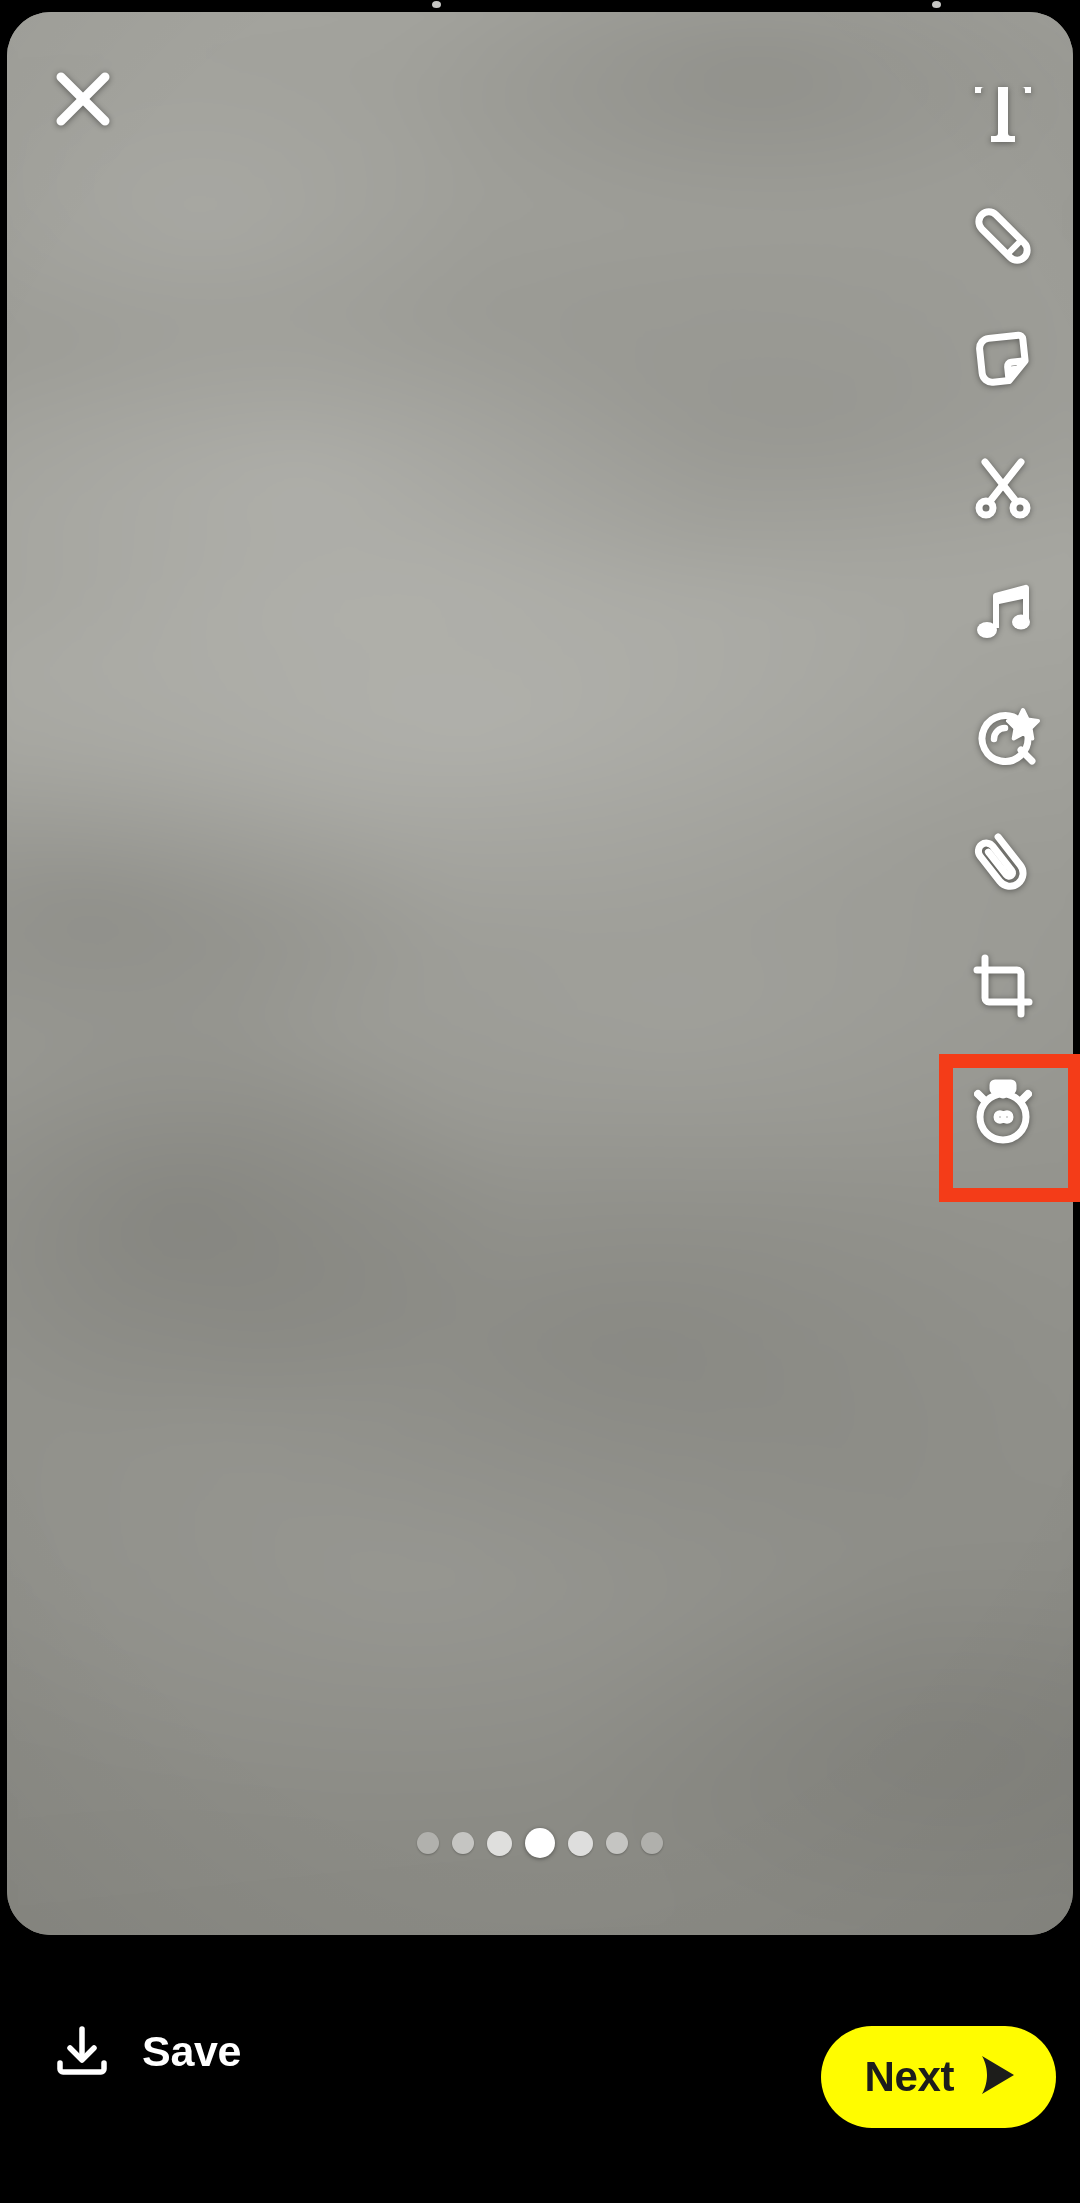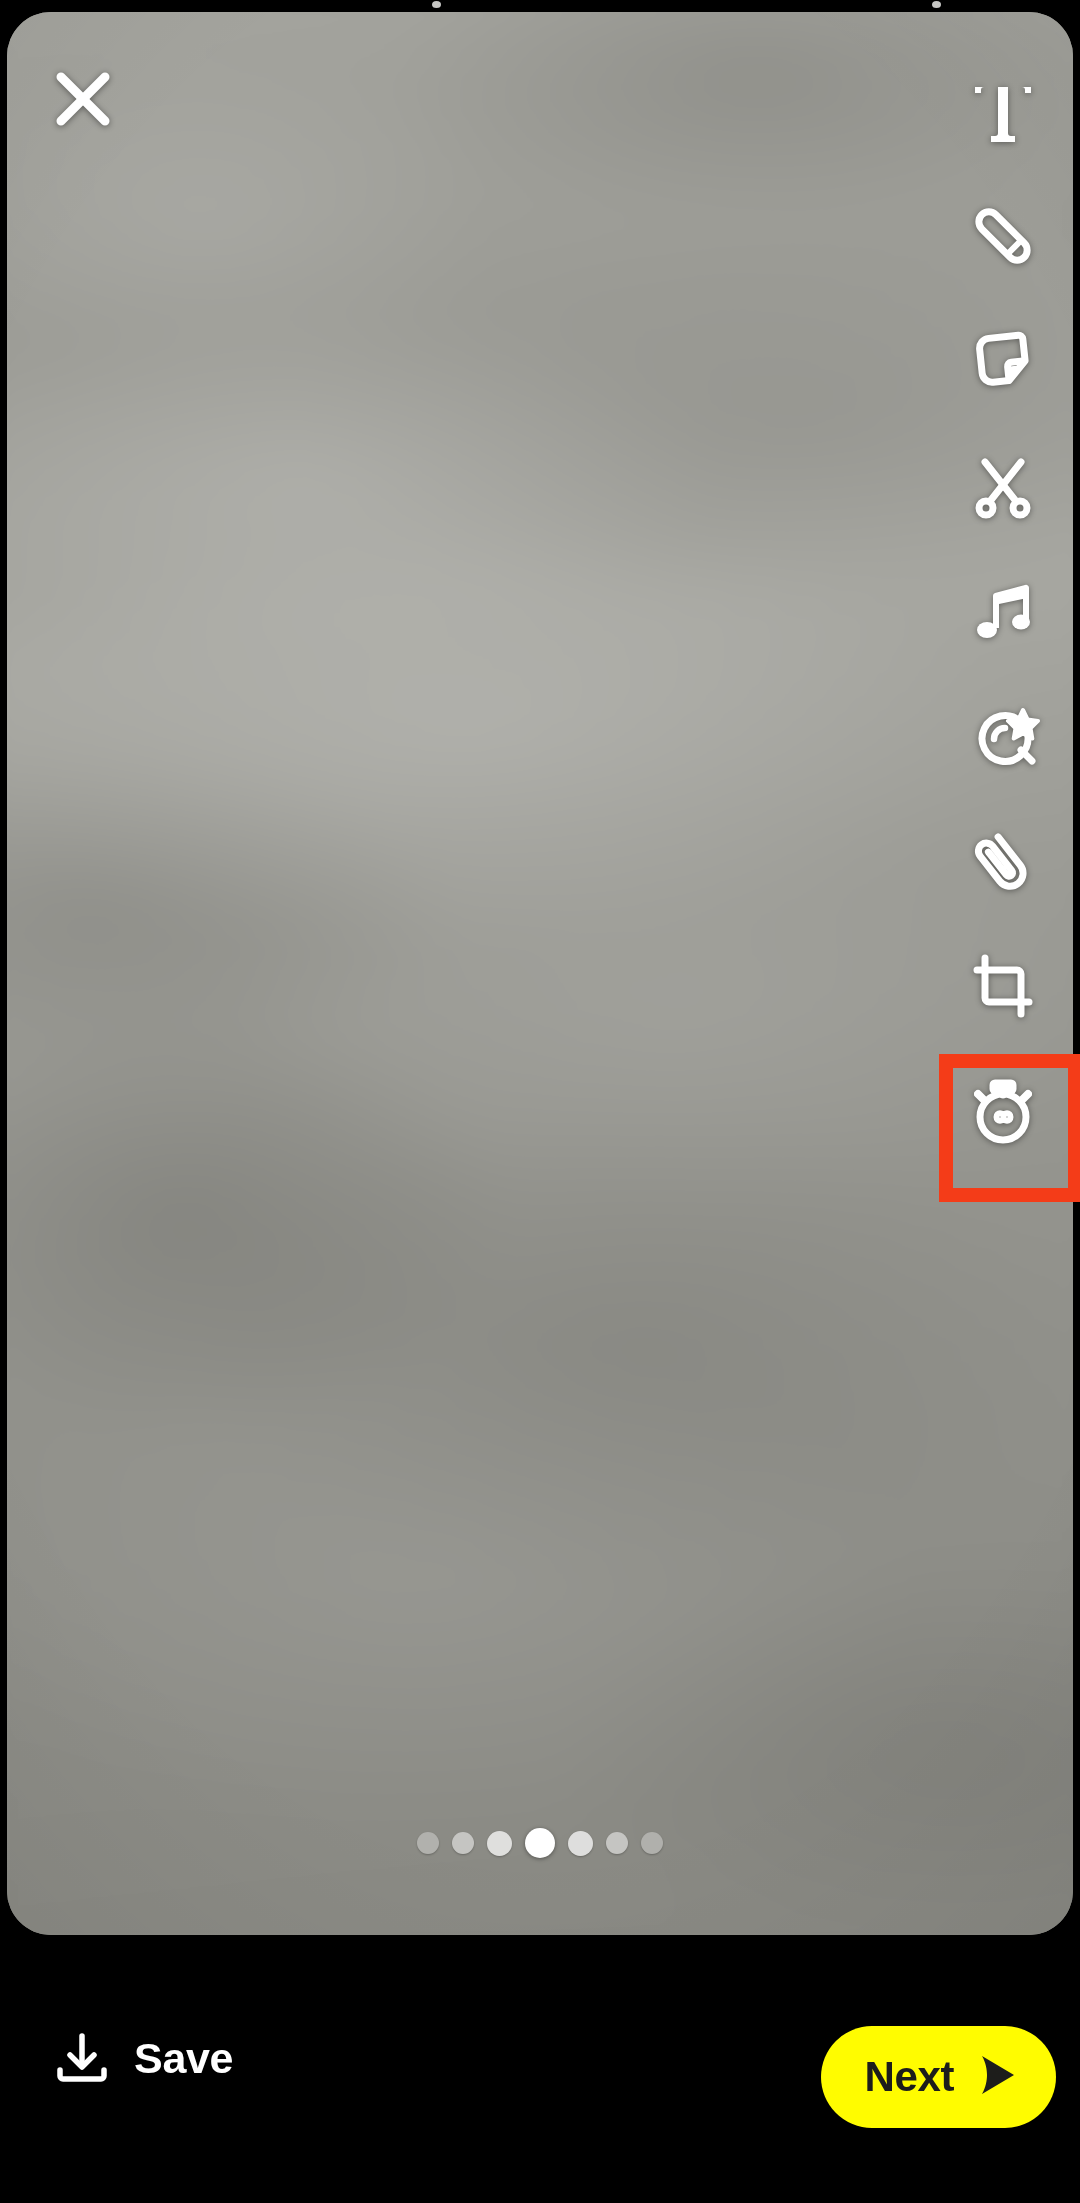--- a/index.html
+++ b/index.html
@@ -165,23 +165,22 @@
     position: absolute;
     left: 54px;
     top: 88px;
     display: flex;
     align-items: center;
     gap: 58px;
   }
   .action {
     display: flex;
     align-items: center;
-    gap: 24px;
+    gap: 32px;
     cursor: pointer;
-    margin-top: 7px;
   }
   .action svg { display: block; }
   .action-label {
     color: #ffffff;
     font-size: 43px;
     font-weight: bold;
     letter-spacing: -0.3px;
     font-family: "Liberation Sans", sans-serif;
     line-height: 1;
   }

